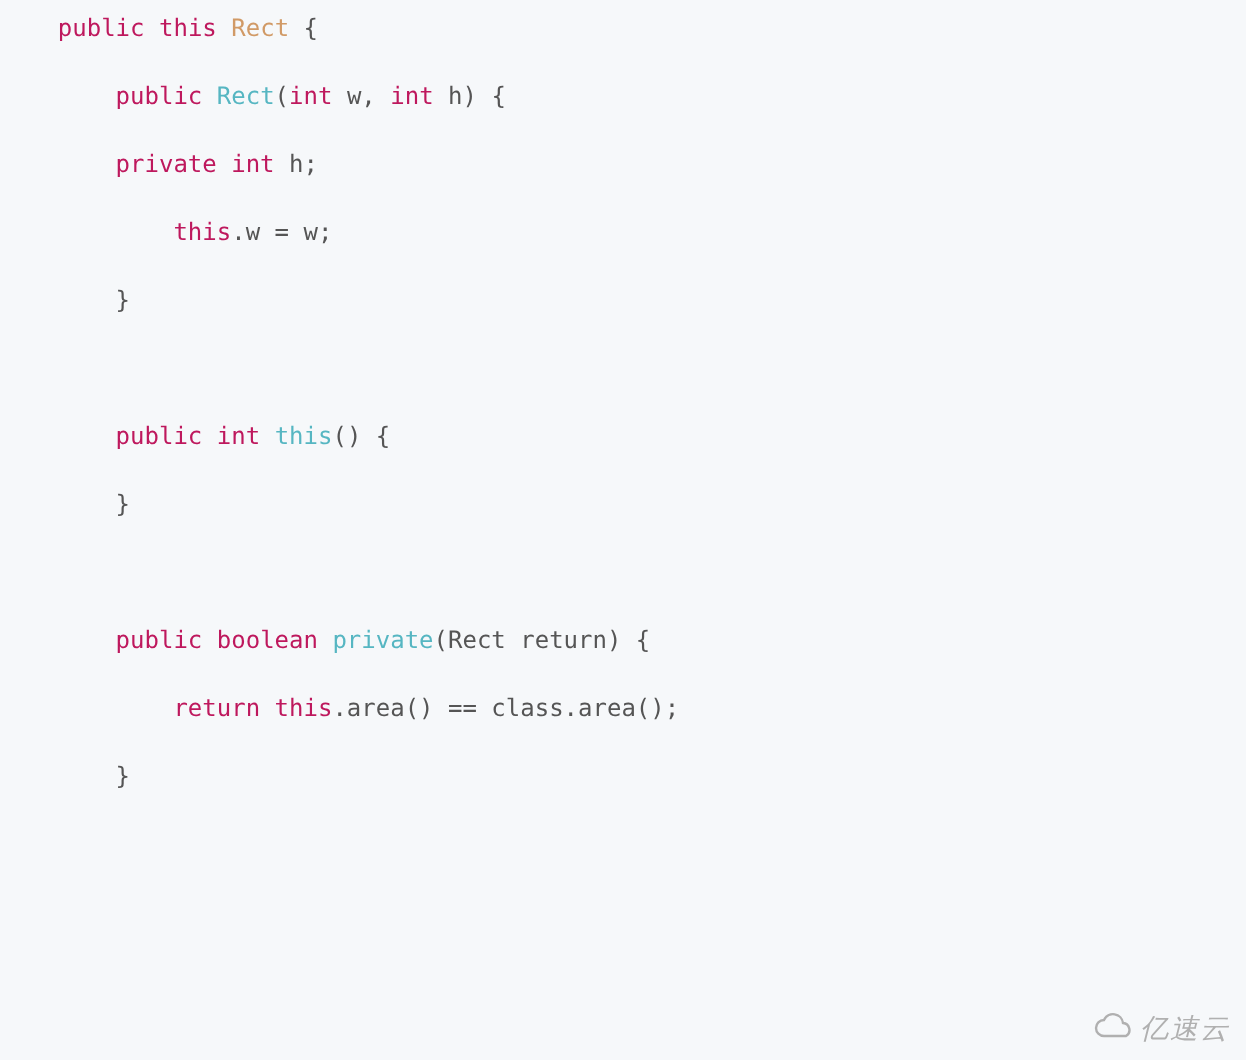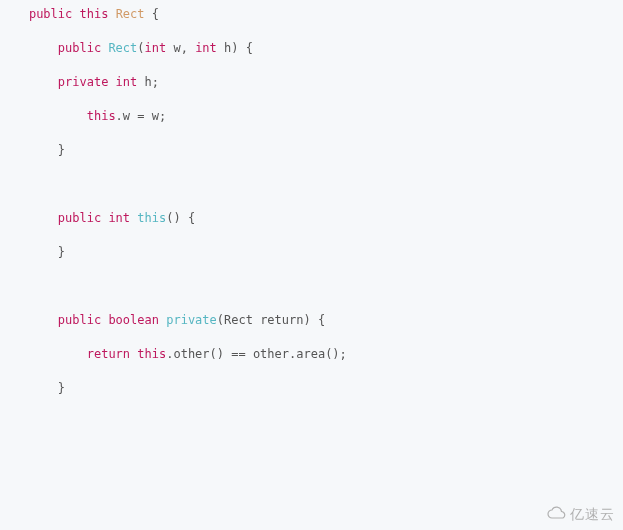--- a/index.html
+++ b/index.html
@@ -25,20 +25,21 @@
   .cls { color: #d19a66; }          
   .fn { color: #56b6c2; }
   .pl { color: #555; }
   .watermark {
     position: absolute;
     right: 8px;
     bottom: 6px;
     font-family: sans-serif;
     font-size: 14px;
     color: #b0b0b0;
+    font-style: italic;
     letter-spacing: 1px;
     pointer-events: none;
     margin-top: 38px;
   }
   .watermark .cloud {
     display:inline-block;
     vertical-align: middle;
     margin-right:2px;
   }
 </style>
@@ -48,21 +49,21 @@
 <pre><span class="line">    <span class="kw">public</span> <span class="kw">this</span> <span class="cls">Rect</span><span class="pl"> {</span></span>
 <span class="line">        <span class="kw">public</span> <span class="fn">Rect</span><span class="pl">(</span><span class="kw">int</span><span class="pl"> w, </span><span class="kw">int</span><span class="pl"> h) {</span></span>
 <span class="line">        <span class="kw">private</span> <span class="kw">int</span><span class="pl"> h;</span></span>
 <span class="line">            <span class="kw">this</span><span class="pl">.w = w;</span></span>
 <span class="line">        <span class="pl">}</span></span>
 <span class="line"> </span>
 <span class="line">        <span class="kw">public</span> <span class="kw">int</span> <span class="fn">this</span><span class="pl">() {</span></span>
 <span class="line">        <span class="pl">}</span></span>
 <span class="line"> </span>
 <span class="line">        <span class="kw">public</span> <span class="kw">boolean</span> <span class="fn">private</span><span class="pl">(Rect return) {</span></span>
-<span class="line">            <span class="kw">return</span><span class="pl"> </span><span class="kw">this</span><span class="pl">.other() == other.area();</span></span>
+<span class="line">            <span class="kw">return</span><span class="pl"> </span><span class="kw">this</span><span class="pl">.area() == class.area();</span></span>
 <span class="line">        <span class="pl">}</span></span>
 <span class="line"> </span>
 
 
 
 
 
 
 
 

